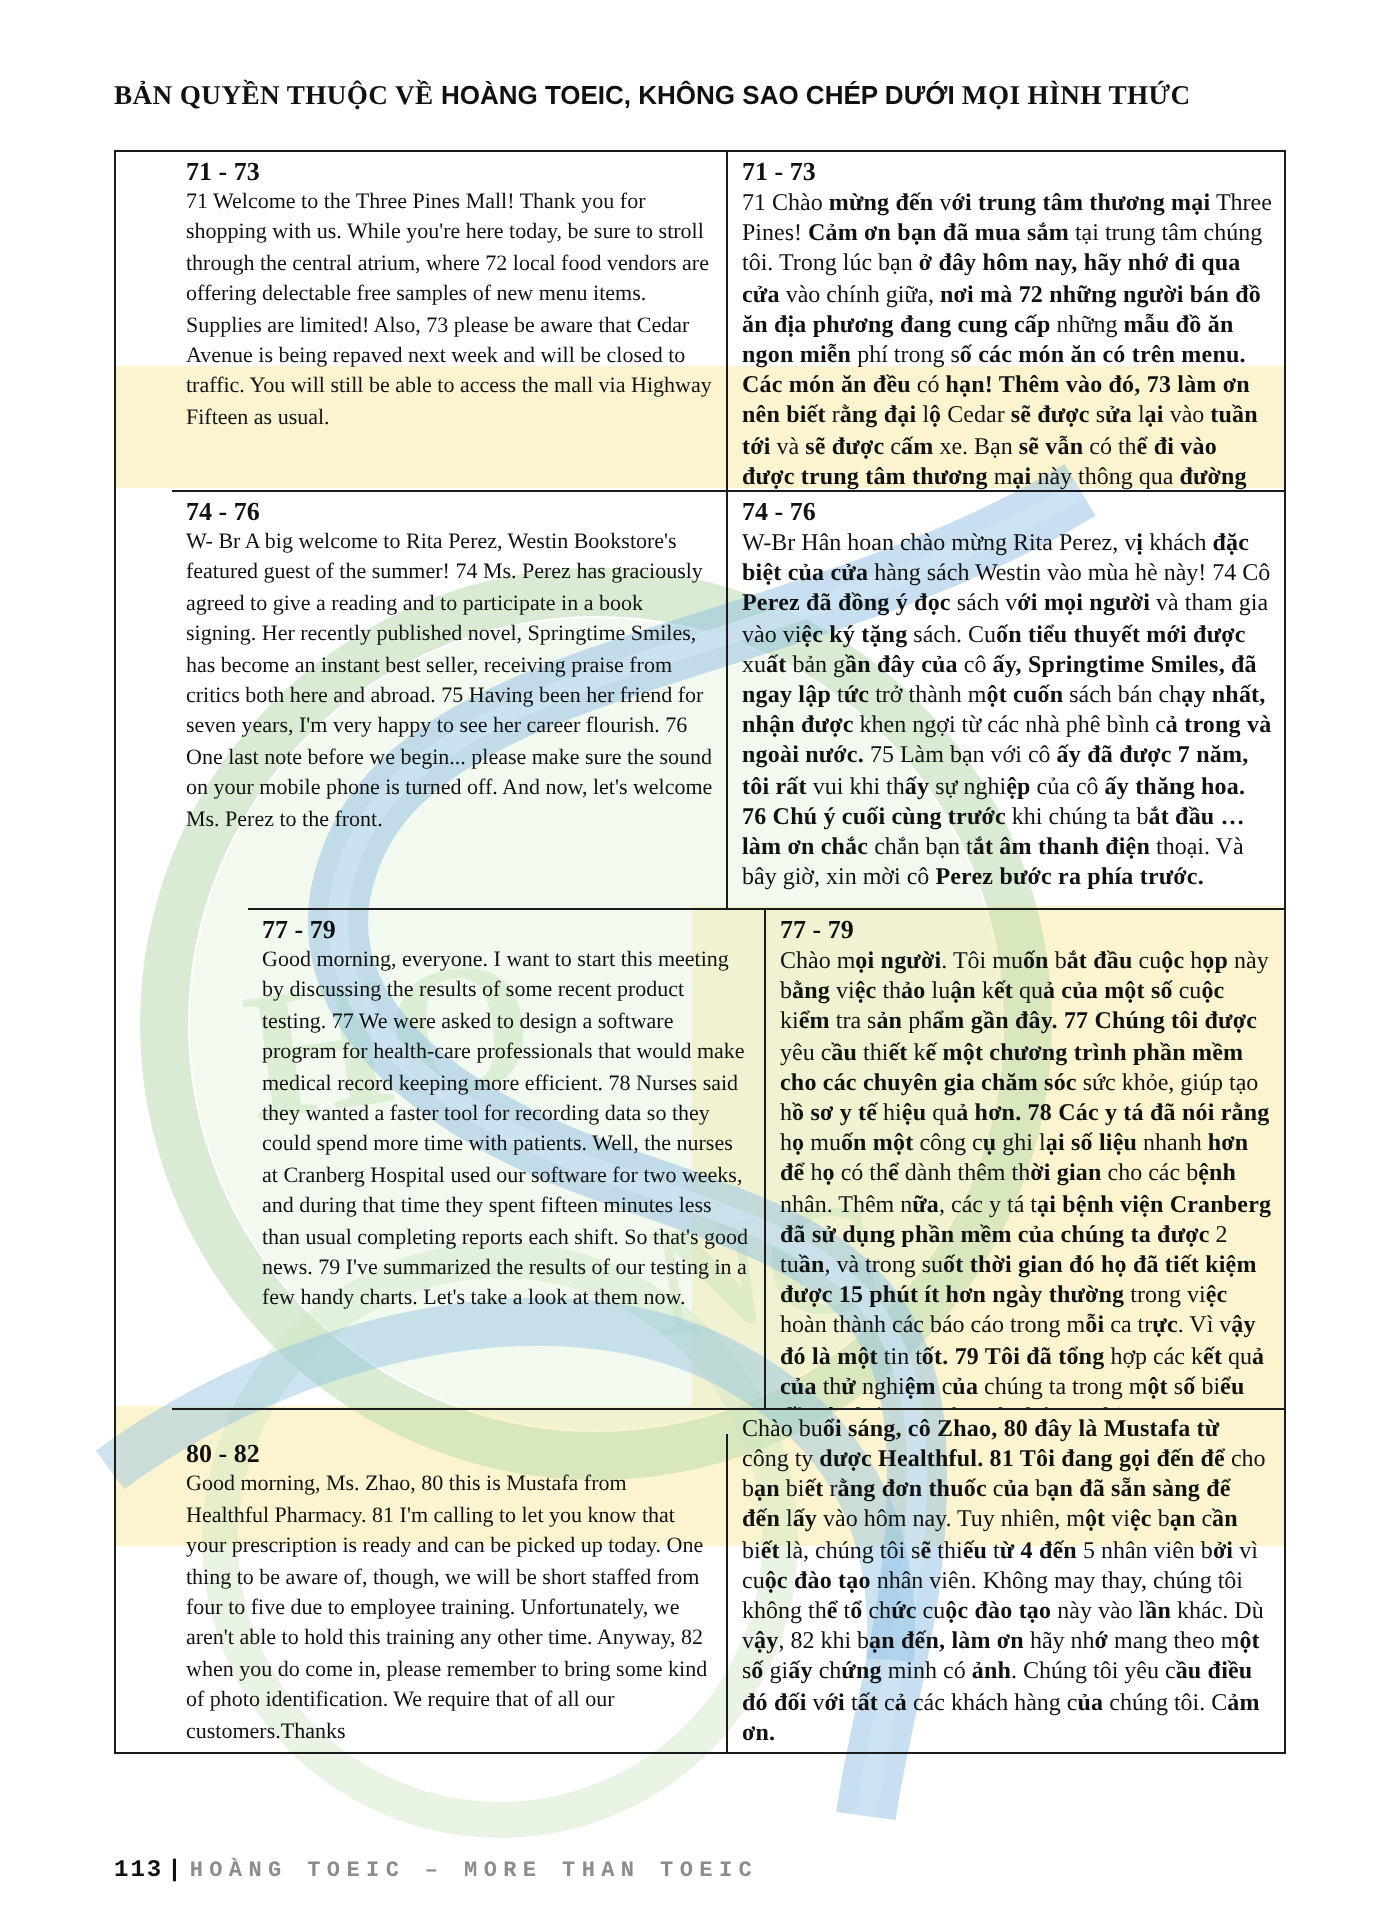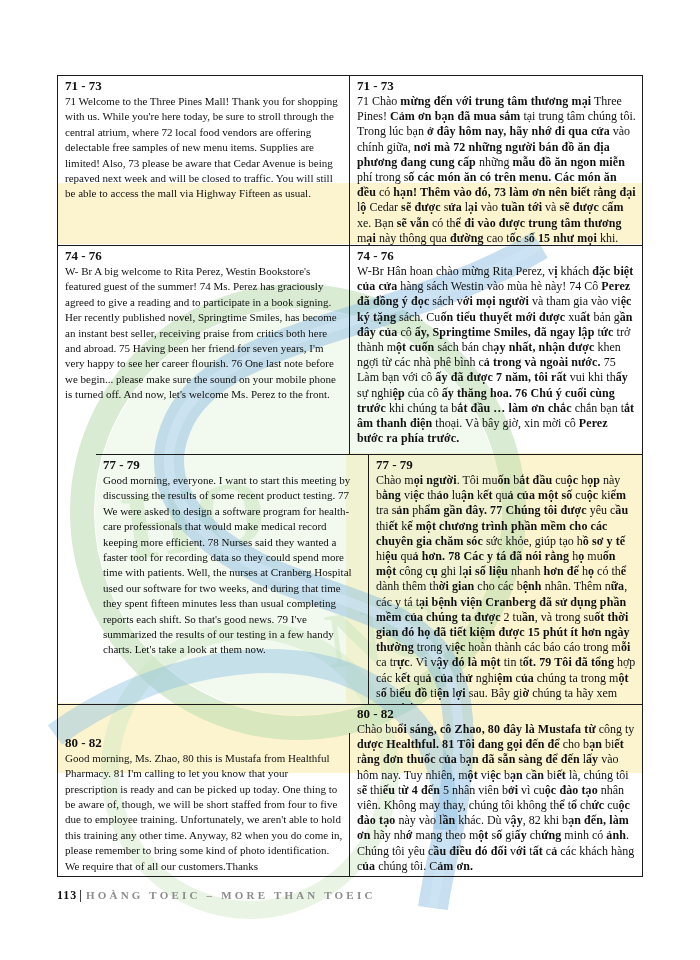--- a/index.html
+++ b/index.html
@@ -21,35 +21,35 @@
   }
   .copyright b{font-family:"Liberation Sans",sans-serif;font-size:13px;letter-spacing:0;}
   .fb-link{
     position:absolute;left:57px;top:57px;
     font-family:"Liberation Sans",sans-serif;font-weight:bold;font-size:12.4px;
     color:#1d1de0;text-decoration:underline;cursor:pointer;
   }
   
   .grid{
     position:absolute;left:57px;top:75px;width:586px;
-    border:1.6px solid #1b1b1b;box-sizing:border-box;background:transparent;
+    border:1.6px solid #1b1b1b;box-sizing:border-box;background:transparent;padding-left:28px;
   }
   .row{display:flex;border-top:1.6px solid #1b1b1b;box-sizing:border-box;overflow:hidden;}
   .row:first-child{border-top:none;}
   .r0{height:169px;}.r1{height:209px;justify-content:space-between;}.r2{height:250px;margin-left:38px;}.r3{height:172px;align-items:flex-end;}
   .cell{width:50%;box-sizing:border-box;padding:2px 6px 2px 7px;overflow:hidden;}
   .cell.en{border-right:1.6px solid #1b1b1b;}
   .cell-head{font-weight:bold;font-size:13px;line-height:16px;}
   .cell-body{font-size:11px;line-height:15.4px;}
   .cell.vn .cell-body{font-size:12px;line-height:15.2px;}
   .cell-body b{letter-spacing:.1px;}
   
   .footer{
-    position:absolute;left:57px;top:888px;
-    font-family:Liberation Serif, serif;font-weight:bold;font-size:12px;
+    position:absolute;left:57px;top:928px;
+    font-family:Liberation Mono, monospace;font-weight:bold;font-size:12px;
   }
   .footer .pageno{color:#111;letter-spacing:1px;}
   .footer .sep{color:#111;margin:0 4px 0 2px;}
   .footer .brand{color:#8c8c8c;letter-spacing:3.2px;font-size:11px;}
 </style>
 </head>
 <body>
 
 <div class="page">
 
@@ -61,20 +61,21 @@
     <circle cx="298" cy="512" r="203" fill="#ddefd5" opacity="0.38"></circle>
     <circle cx="298" cy="512" r="216" fill="none" stroke="#b9dcae" stroke-width="24" opacity="0.55"></circle>
     <circle cx="250" cy="770" r="140" fill="none" stroke="#cfe7c4" stroke-width="18" opacity="0.45"></circle>
     <text x="128" y="560" font-family="Liberation Serif, serif" font-weight="bold" font-size="92" fill="#cbe6be" opacity="0.55" transform="rotate(-8 128 560)">HO</text>
     <text x="330" y="668" font-family="Liberation Serif, serif" font-weight="bold" font-size="78" fill="#cbe6be" opacity="0.5" transform="rotate(-8 330 668)">NG</text>
     <path d="M 540 245 C 400 330, 210 330, 175 430 C 148 500, 215 555, 300 585 C 390 617, 452 630, 458 720 C 462 800, 440 855, 433 908" fill="none" stroke="#8fc0e2" stroke-width="30" opacity="0.5"></path>
     <path d="M 540 245 C 400 330, 210 330, 175 430 C 148 500, 215 555, 300 585 C 390 617, 452 630, 458 720 C 462 800, 440 855, 433 908" fill="none" stroke="#cfe4f4" stroke-width="10" opacity="0.7"></path>
     <path d="M 55 735 C 150 665, 280 640, 360 680 C 420 710, 450 760, 445 830" fill="none" stroke="#8fc0e2" stroke-width="24" opacity="0.45"></path>
   </svg>
 
+  <div class="copyright">BẢN QUYỀN THUỘC VỀ <b>HOÀNG TOEIC, KHÔNG SAO CHÉP DƯỚI</b> MỌI HÌNH THỨC</div>
 
   <div class="grid">
 
     <div class="row r0">
       <div class="cell en">
         <div class="cell-head">71 - 73</div>
         <div class="cell-body">71 Welcome to the Three Pines Mall! Thank you for shopping with us. While you're here today, be sure to stroll through the central atrium, where 72 local food vendors are offering delectable free samples of new menu items. Supplies are limited! Also, 73 please be aware that Cedar Avenue is being repaved next week and will be closed to traffic. You will still be able to access the mall via Highway Fifteen as usual.</div>
       </div>
       <div class="cell vn">
         <div class="cell-head">71 - 73</div>

